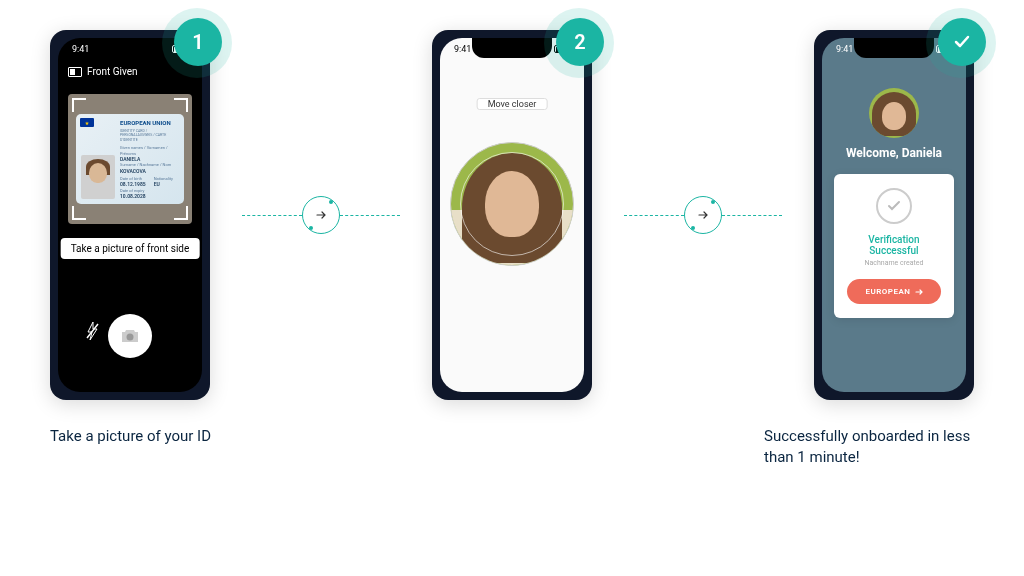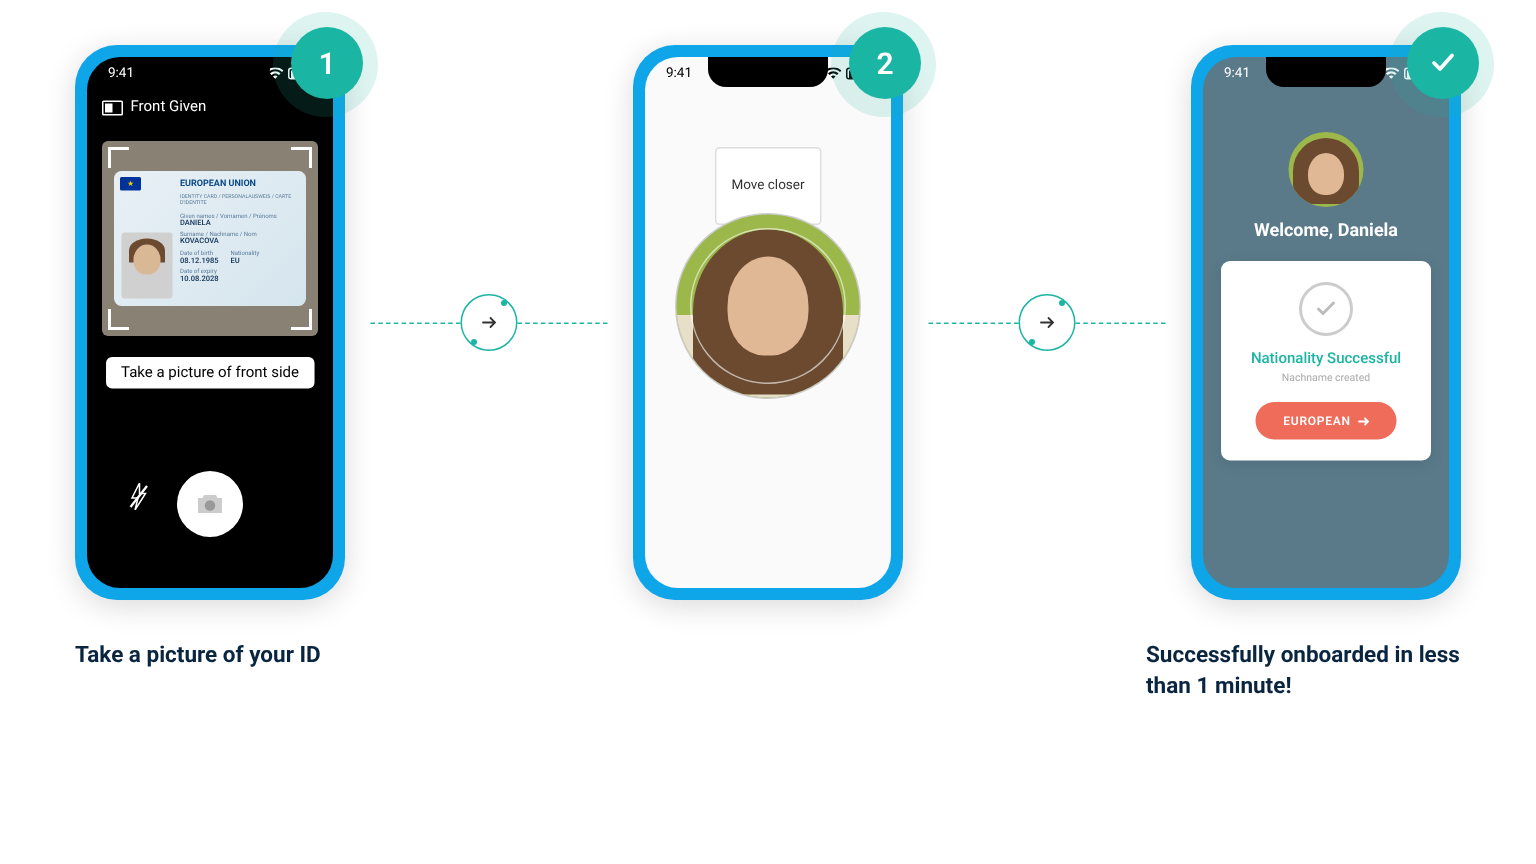--- a/index.html
+++ b/index.html
@@ -1,19 +1,19 @@
 <!DOCTYPE html>
 <html><head>
 <meta charset="utf-8">
 <style>
 *{margin:0;padding:0;box-sizing:border-box;font-family:-apple-system,BlinkMacSystemFont,'Segoe UI',Roboto,sans-serif}
 body{background:#fff;width:1024px;height:576px;position:relative;overflow:hidden}
 .container{display:flex;align-items:center;justify-content:space-between;padding:30px 50px 0}
 .step{display:flex;flex-direction:column;align-items:center;position:relative}
-.phone{width:180px;height:370px;background:#0ea5e9;border-radius:28px;padding:8px;position:relative;box-shadow:0 4px 20px rgba(0,0,0,.15)}
+.phone{width:160px;height:370px;background:#0f172a;border-radius:16px;padding:8px;position:relative;box-shadow:0 4px 20px rgba(0,0,0,.15)}
 .notch{position:absolute;top:8px;left:50%;transform:translateX(-50%);width:80px;height:20px;background:#000;border-radius:0 0 12px 12px;z-index:10}
 .screen{width:100%;height:100%;border-radius:22px;overflow:hidden;position:relative}
 .badge{position:absolute;top:-12px;right:-12px;width:48px;height:48px;background:#1bb5a3;border-radius:50%;display:flex;align-items:center;justify-content:center;color:#fff;font-weight:600;font-size:20px;z-index:20}
 .badge-halo{position:absolute;top:-22px;right:-22px;width:70px;height:70px;background:rgba(27,181,163,.15);border-radius:50%;z-index:15}
 .status-bar{position:absolute;top:6px;left:0;right:0;display:flex;justify-content:space-between;align-items:center;padding:0 14px;font-size:9px;z-index:5}
 .status-bar.light{color:#fff}
 .status-bar.dark{color:#000}
 .status-icons{display:flex;gap:3px;align-items:center}
 .signal{display:flex;gap:1px;align-items:flex-end}
 .signal span{width:2px;background:currentColor}
@@ -41,21 +41,21 @@
 .id-title{font-size:6px;font-weight:700;color:#0a4a8a;margin-bottom:2px}
 .id-label{color:#5a7a9a;font-size:4px}
 .id-val{font-weight:600}
 .eu-flag{position:absolute;top:4px;left:4px;width:14px;height:9px;background:#003399;border-radius:1px;display:flex;align-items:center;justify-content:center;color:#ffcc00;font-size:5px}
 .instruction-pill{position:absolute;top:200px;left:50%;transform:translateX(-50%);background:#fff;color:#000;font-size:10px;padding:5px 10px;border-radius:4px;white-space:nowrap}
 .shutter{position:absolute;bottom:34px;left:50%;transform:translateX(-50%);width:44px;height:44px;background:#fff;border-radius:50%;display:flex;align-items:center;justify-content:center}
 .flash{position:absolute;bottom:48px;left:28px;color:#fff;font-size:16px}
 
 
 .s2{background:#fafafa}
-.tip{position:absolute;top:60px;left:50%;transform:translateX(-50%);background:#fff;border:1px solid #ddd;padding:20px 10px;border-radius:3px;font-size:9px;color:#333}
+.tip{position:absolute;top:60px;left:50%;transform:translateX(-50%);background:#fff;border:1px solid #ddd;padding:0 10px;border-radius:3px;font-size:9px;color:#333}
 .selfie-ring{position:absolute;top:104px;left:50%;transform:translateX(-50%);width:124px;height:124px;border-radius:50%;border:1px solid #ccc;overflow:hidden;background:#9cb84a}
 .selfie-bg{position:absolute;bottom:0;width:100%;height:45%;background:#e8dfc8}
 .selfie-hair{position:absolute;top:10px;left:50%;transform:translateX(-50%);width:100px;height:110px;background:#6b4a2f;border-radius:50% 50% 20% 20%}
 .selfie-face{position:absolute;top:28px;left:50%;transform:translateX(-50%);width:54px;height:66px;background:#e0b896;border-radius:50% 50% 45% 45%}
 .inner-ring{position:absolute;top:114px;left:50%;transform:translateX(-50%);width:104px;height:104px;border-radius:50%;border:1px solid rgba(255,255,255,.6);pointer-events:none}
 
 
 .s3{background:#5a7a8a}
 .avatar{position:absolute;top:50px;left:50%;transform:translateX(-50%);width:50px;height:50px;border-radius:50%;background:#9cb84a;overflow:hidden}
 .avatar .hair{position:absolute;top:4px;left:50%;transform:translateX(-50%);width:44px;height:44px;background:#6b4a2f;border-radius:50% 50% 30% 30%}
@@ -69,21 +69,21 @@
 
 
 .arrow-connector{display:flex;align-items:center;flex:0 0 auto;margin:0 -10px}
 .arrow-circle{width:38px;height:38px;border:1px solid #1bb5a3;border-radius:50%;display:flex;align-items:center;justify-content:center;color:#333;position:relative;background:#fff}
 .dot{position:absolute;width:4px;height:4px;background:#1bb5a3;border-radius:50%}
 .dot.d1{top:3px;right:6px}.dot.d2{bottom:3px;left:6px}
 .dash-line{width:60px;border-top:1px dashed #1bb5a3}
 
 
 .captions{display:flex;justify-content:space-between;padding:26px 50px 0}
-.caption{width:210px;text-align:center;color:#0a2540;font-weight:700;font-size:15px;line-height:1.4}
+.caption{width:210px;text-align:center;color:#0a2540;font-weight:400;font-size:15px;line-height:1.4}
 .caption:first-child{text-align:left}
 .caption:last-child{text-align:left}
 </style>
 </head>
 <body>
 
 <div class="container">
 
   <div class="step">
     <div class="badge-halo"></div>
@@ -255,21 +255,21 @@
           <div class="hair"></div>
             <div class="face"></div>
         </div>
         <div class="welcome">Welcome, Daniela</div>
         <div class="card">
           <div class="check-circle">
             <svg width="18" height="18" viewBox="0 0 18 18">
                 <path d="M4 9l3 3 7-7" stroke="#bbb" stroke-width="2" fill="none" stroke-linecap="round"></path>
               </svg>
           </div>
-          <div class="success-title">Nationality Successful</div>
+          <div class="success-title">Verification Successful</div>
           <div class="success-sub">Nachname created</div>
           <button class="continue-btn">
             <span>EUROPEAN</span>
             <svg width="8" height="8" viewBox="0 0 8 8">
                 <path d="M1 4h6M5 2l2 2-2 2" stroke="#fff" stroke-width="1.2" fill="none" stroke-linecap="round"></path>
               </svg>
           </button>
         </div>
       </div>
     </div>

